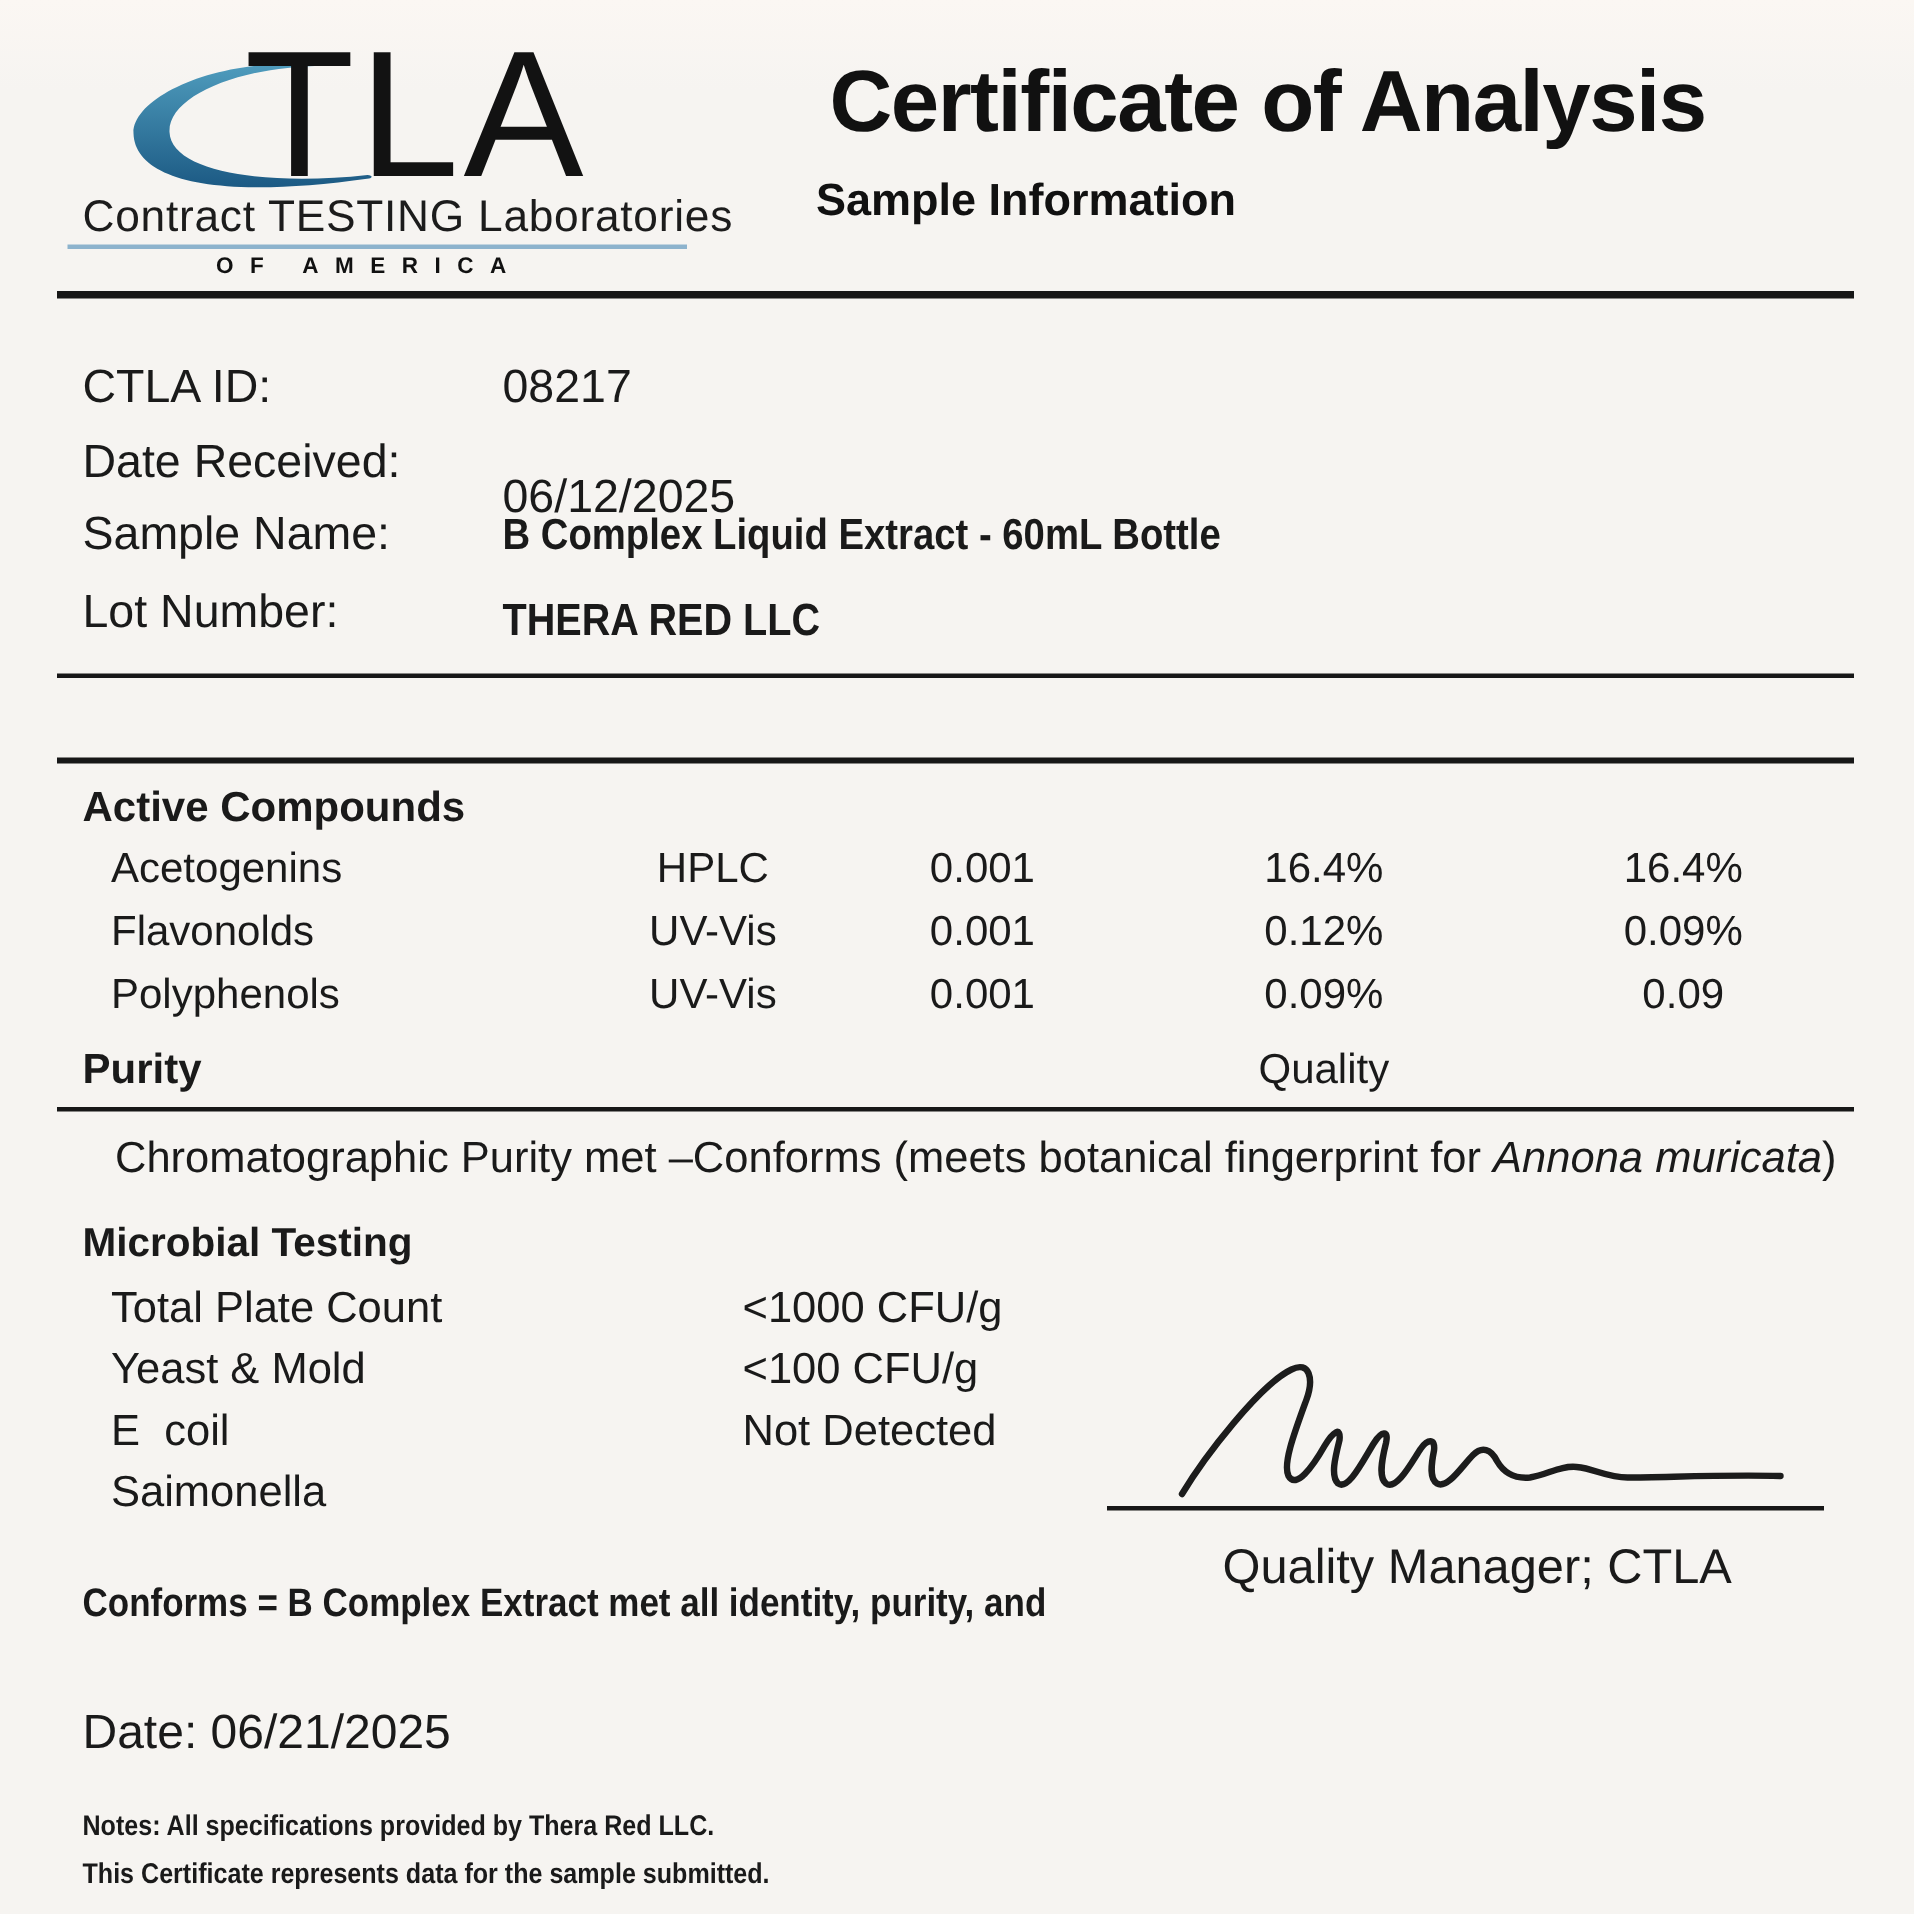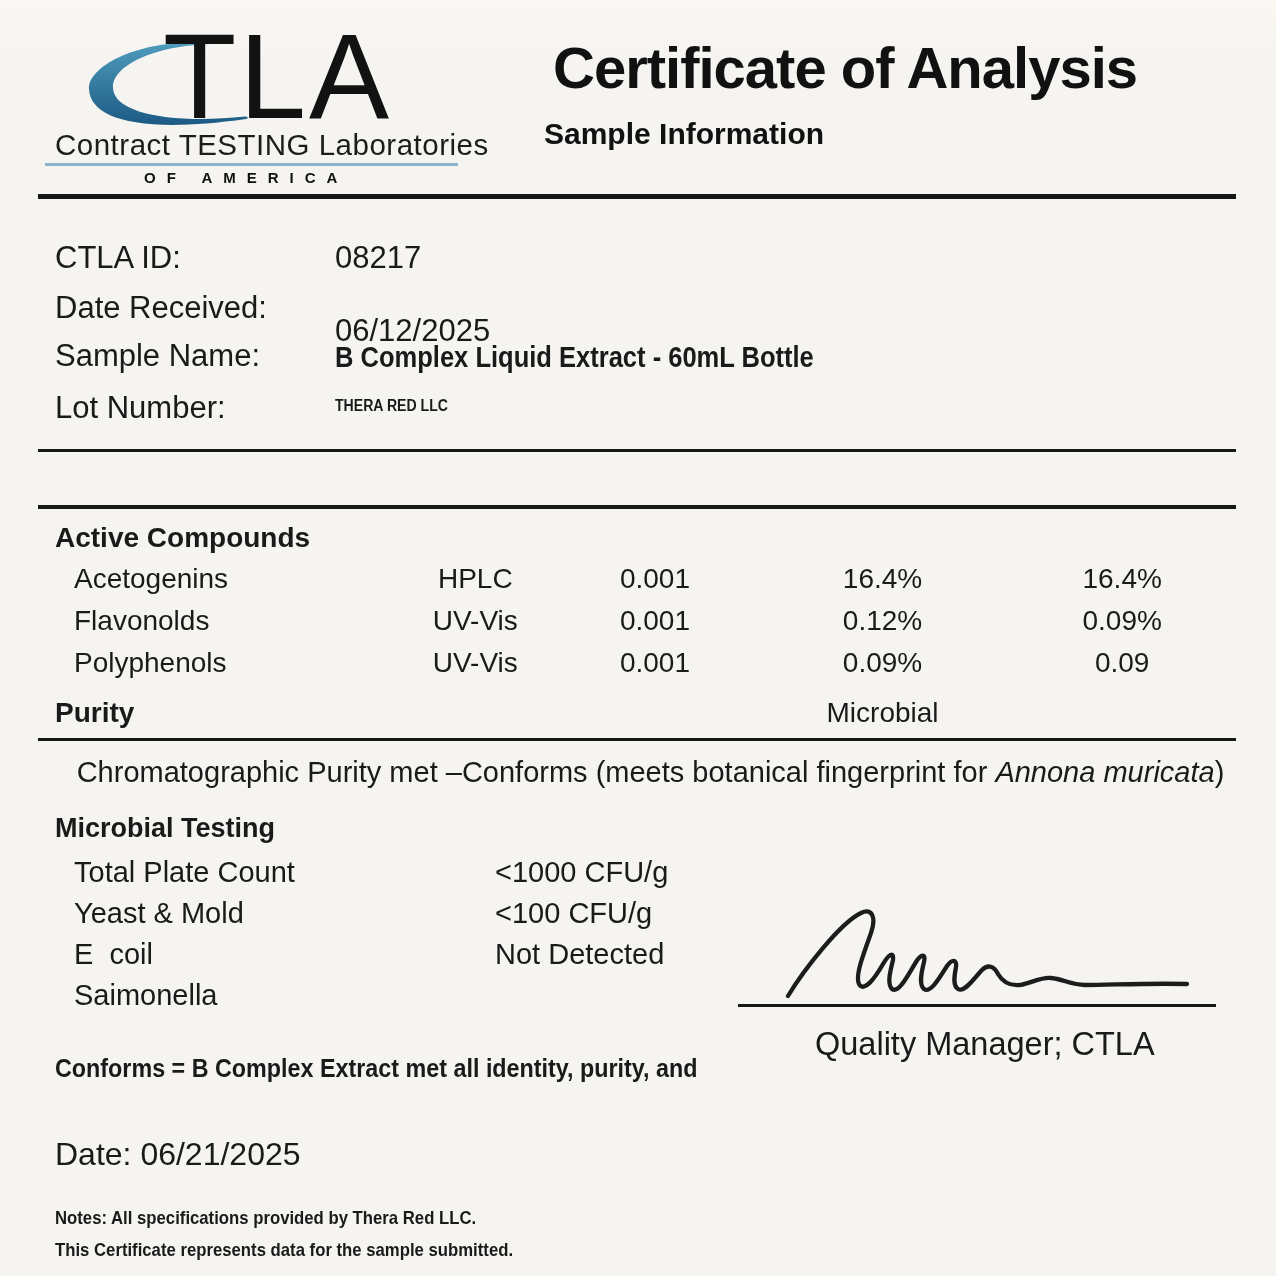--- a/index.html
+++ b/index.html
@@ -77,21 +77,21 @@
   <div class="abs info-label" style="left:55px; top:240px;">CTLA ID:</div>
   <div class="abs info-value" style="left:335px; top:240px;">08217</div>
 
   <div class="abs info-label" style="left:55px; top:290px;">Date Received:</div>
   <div class="abs info-value" style="left:335px; top:290px;margin-top:23px;">06/12/2025</div>
 
   <div class="abs info-label" style="left:55px; top:338px;">Sample Name:</div>
   <div class="abs" style="left:335px; top:341px; font-size:29px;"><span class="bcond">B Complex Liquid Extract - 60mL Bottle</span></div>
 
   <div class="abs info-label" style="left:55px; top:390px;">Lot Number:</div>
-  <div class="abs" style="left:335px; top:397px; font-size:16px;"><span class="bcond">THERA RED LLC</span></div>
+  <div class="abs" style="left:335px; top:397px; font-size:30px;"><span class="bcond">THERA RED LLC</span></div>
 
   <div class="abs hr" style="left:38px; top:449px; width:1198px; height:2.5px;"></div>
 
 
   <div class="abs hr" style="left:38px; top:505px; width:1198px; height:3.5px;"></div>
 
   <div class="abs section-label" style="left:55px; top:522px;">Active Compounds</div>
 
   <div class="tbl-row tbl-data" style="top:563px;">
     <div>Acetogenins</div>
@@ -114,21 +114,21 @@
     <div>UV-Vis</div>
     <div>0.001</div>
     <div>0.09%</div>
     <div>0.09</div>
   </div>
 
   <div class="tbl-row tbl-data" style="top:697px;">
     <div class="purity-label">Purity</div>
     <div></div>
     <div></div>
-    <div>Microbial</div>
+    <div>Quality</div>
     <div></div>
   </div>
 
   <div class="abs hr" style="left:38px; top:738px; width:1198px; height:3px;"></div>
 
   <div class="abs chroma-note" style="left:53px; top:756px;"><span>Chromatographic Purity met –Conforms (meets botanical fingerprint for </span><i>Annona muricata</i><span>)</span></div>
 
   <div class="abs micro-head" style="left:55px; top:813px;">Microbial Testing</div>
 
   <div class="abs micro-test" style="left:74px;  top:856px;">Total Plate Count</div>

